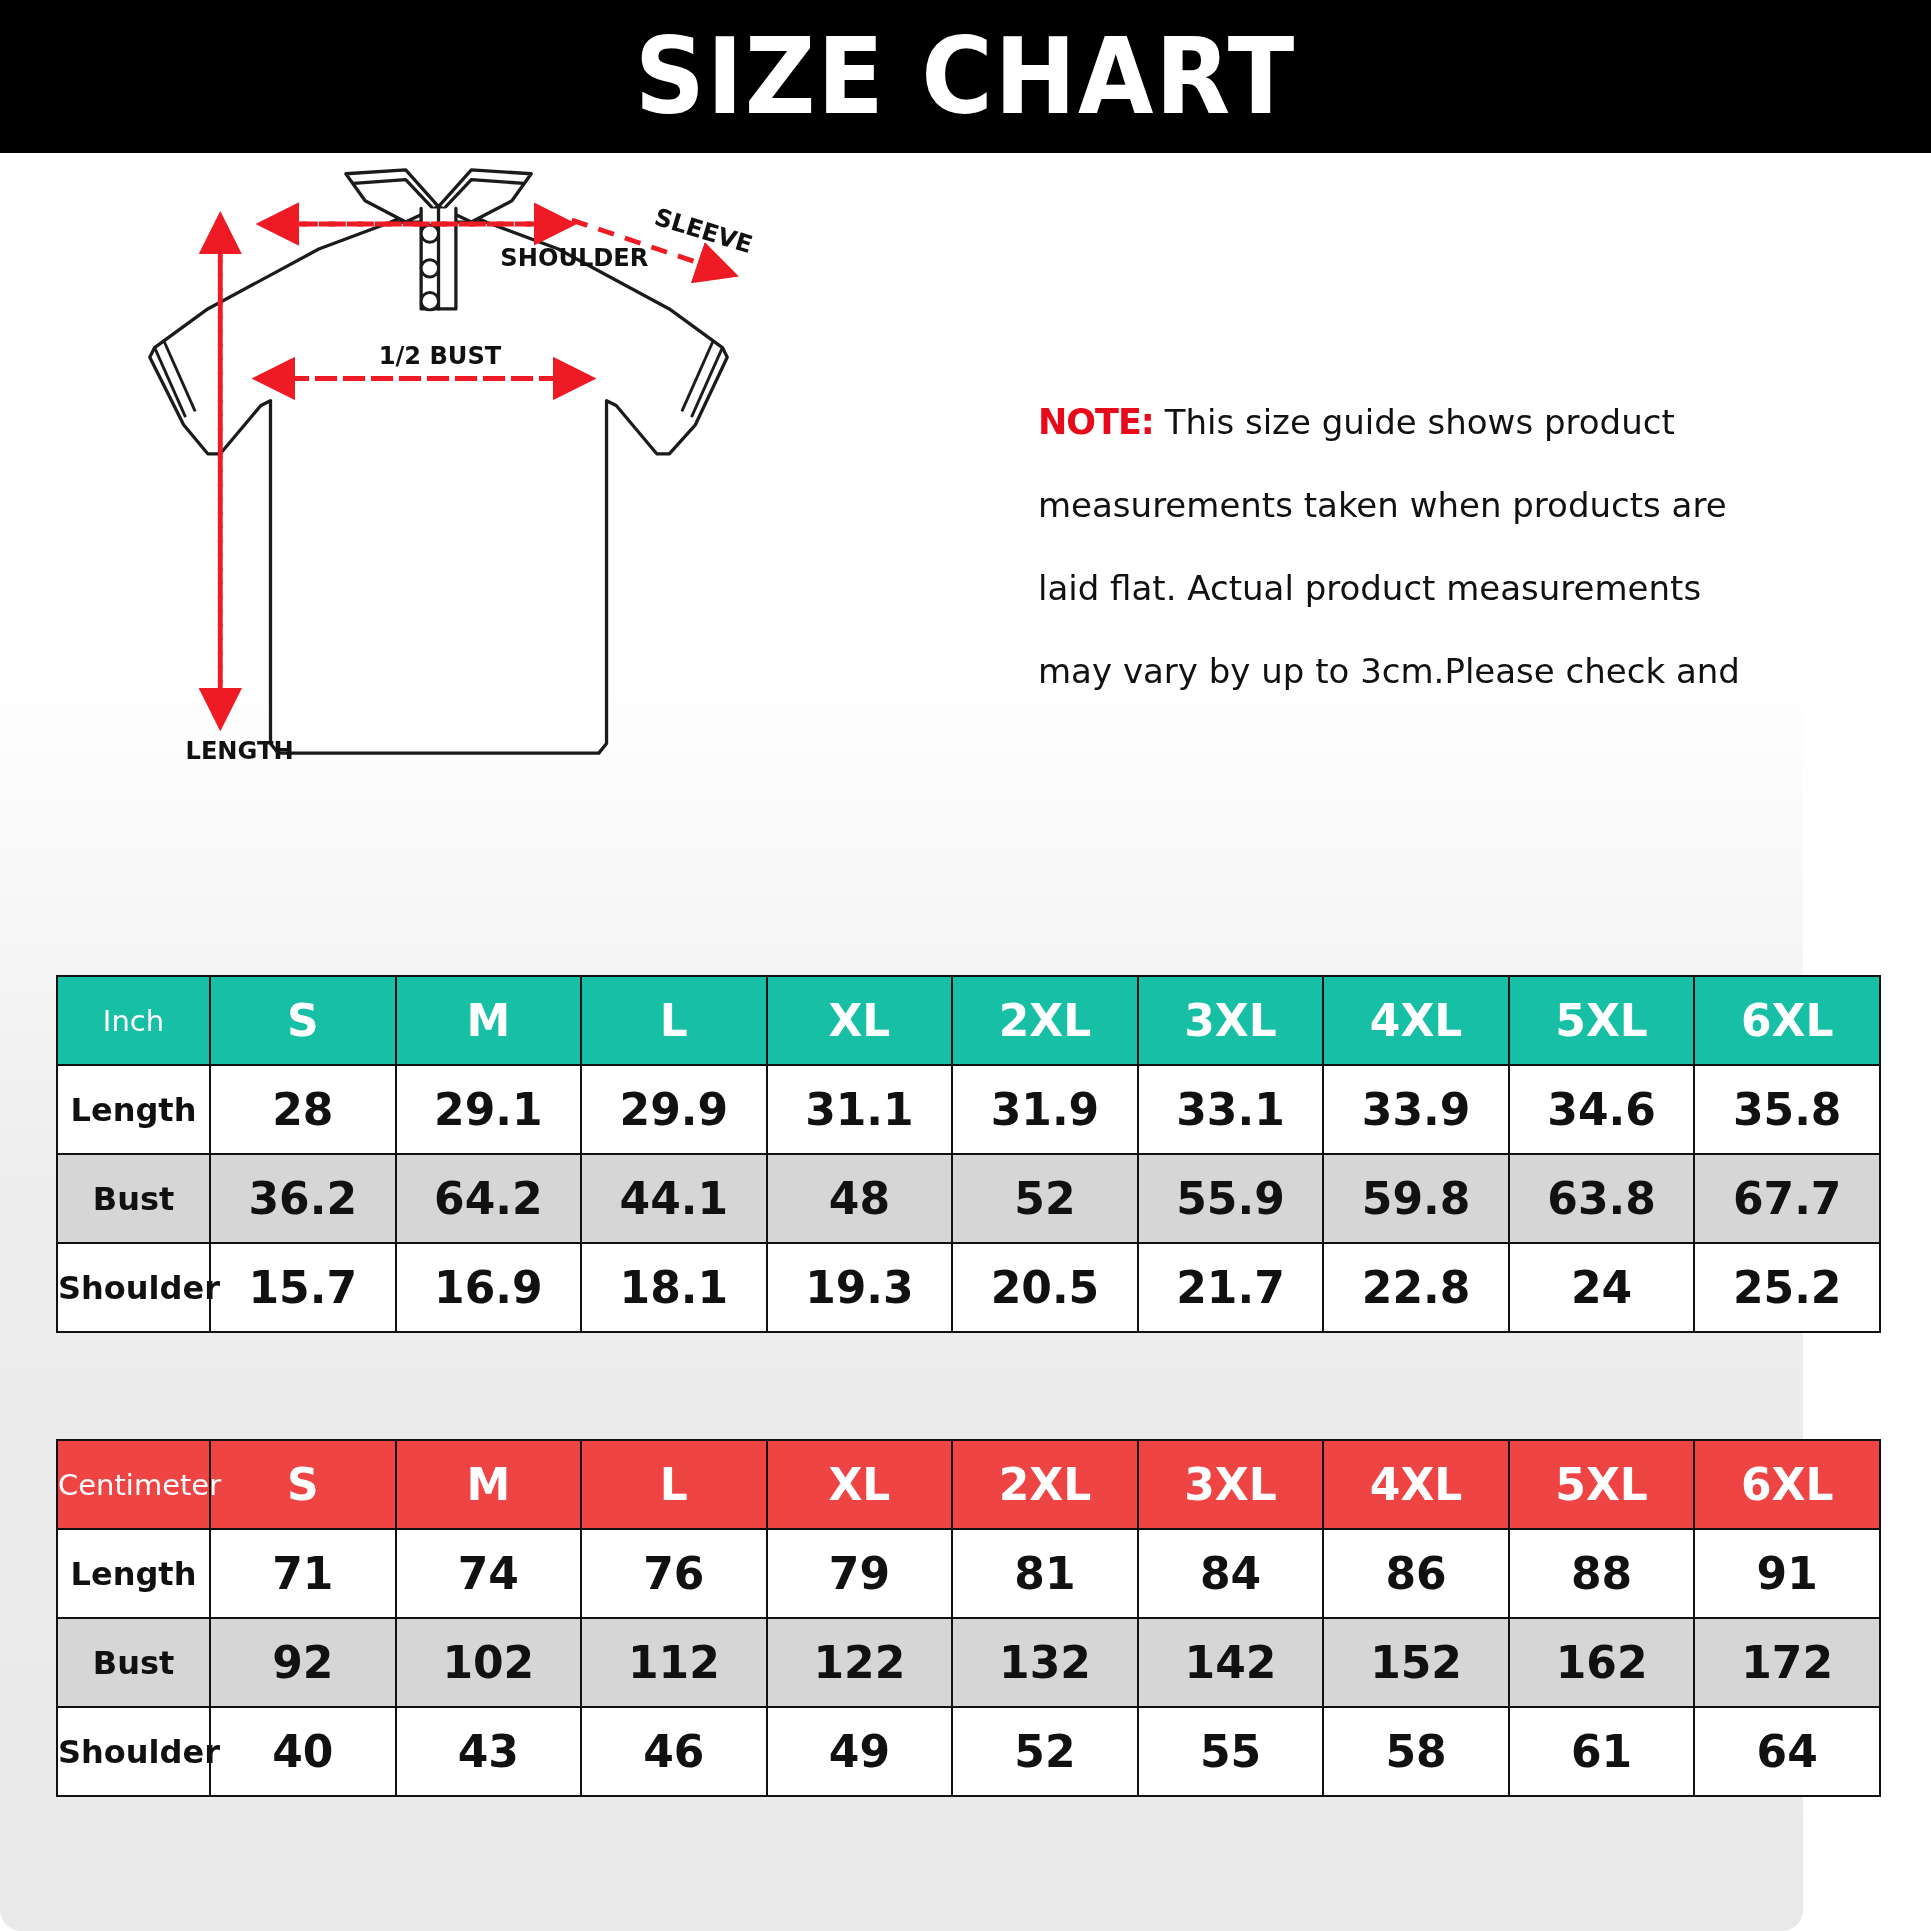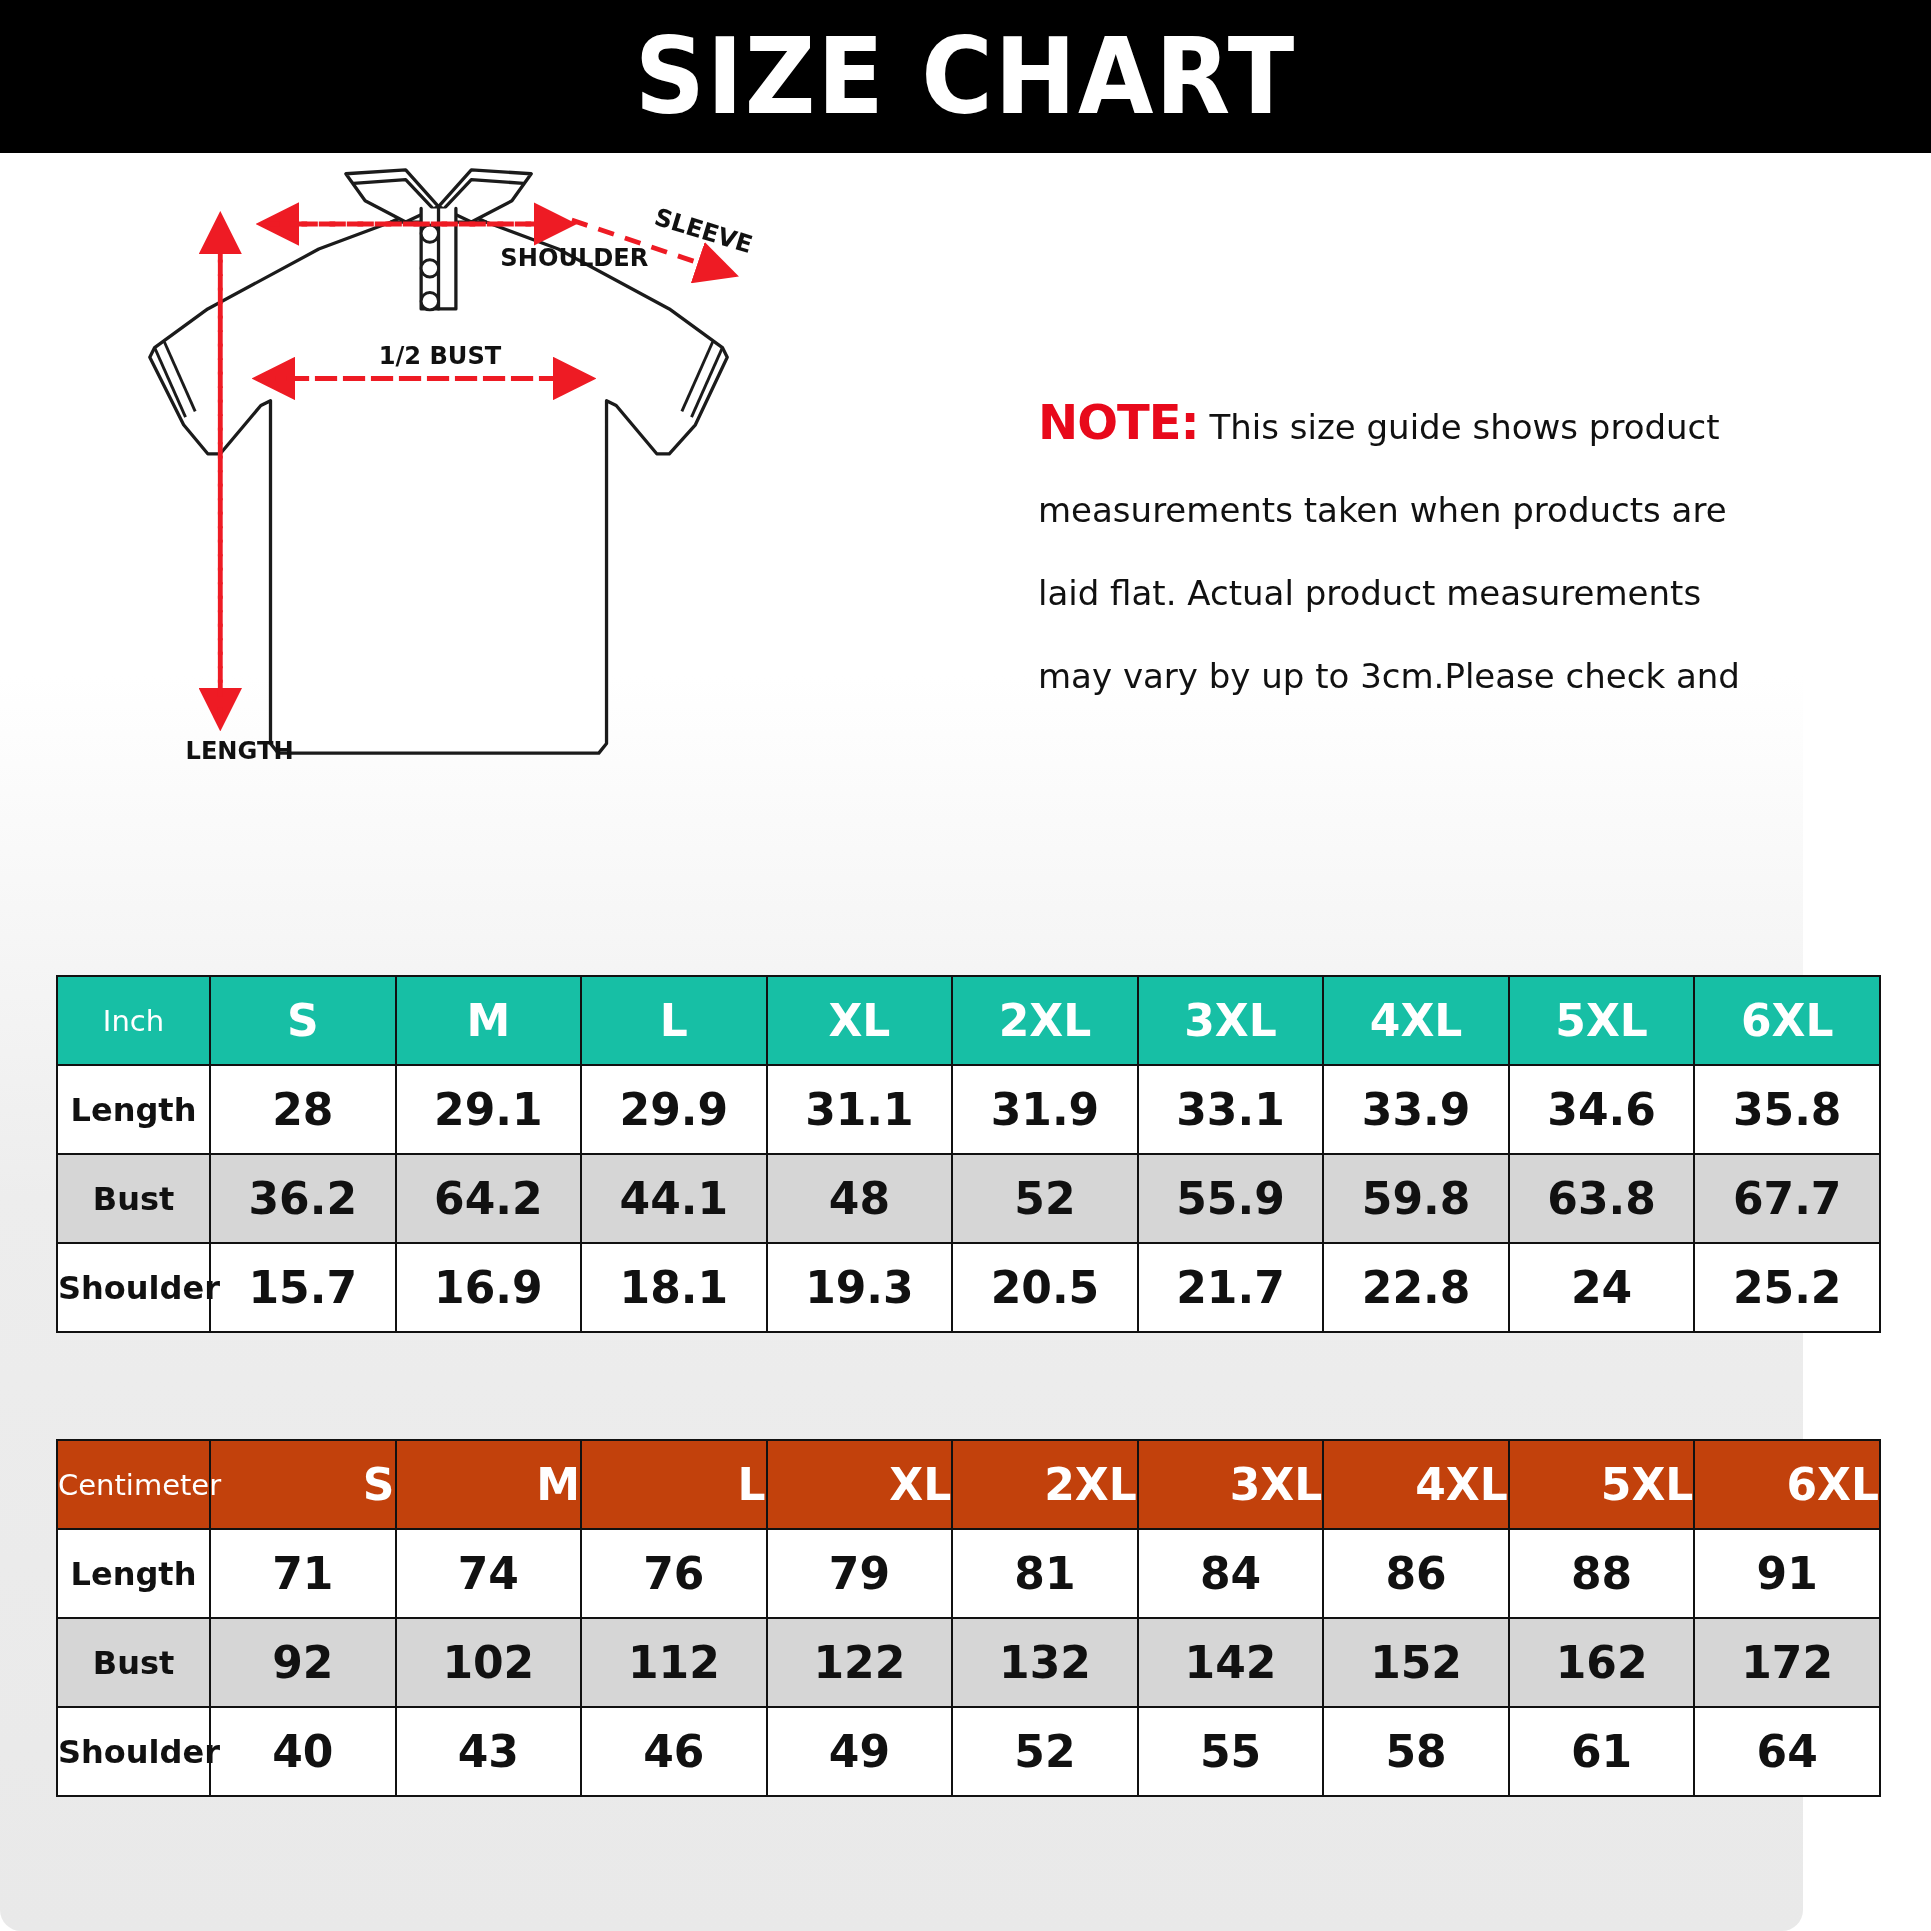--- a/index.html
+++ b/index.html
@@ -52,21 +52,21 @@
   .note-line {
     font-family: "DejaVu Sans", sans-serif;
     font-size: 34px;
     color: #111111;
     line-height: 83px;
     white-space: nowrap;
   }
   .note-label {
     font-family: "DejaVu Sans", sans-serif;
     font-weight: bold;
-    font-size: 48px;
+    font-size: 35px;
     color: #e8091b;
     letter-spacing: -1px;
   }
 
   
   .table-wrap { position: absolute; left: 56px; width: 1825px; }
   .sizetable {
     width: 100%;
     border-collapse: collapse;
     table-layout: fixed;
@@ -94,21 +94,21 @@
   .sizetable td.rowlabel {
     font-size: 32px;
     font-weight: bold;
     background: #ffffff;
   }
   .sizetable td.val { font-size: 44px; margin-top: 33px; }
   tr.alt td { background: #d6d6d6; }
   tr.alt td.rowlabel { background: #d6d6d6; }
 
   .inch-head th { background: #17bfa5; }
-  .cm-head th { background: #c2410c; text-align: right; }
+  .cm-head th { background: #ef4444; }
 
   #inch-table-wrap { top: 975px; }
   #cm-table-wrap { top: 1439px; }
 </style>
 </head>
 <body>
 
 <div id="page">
 
   <div class="header-bar">

